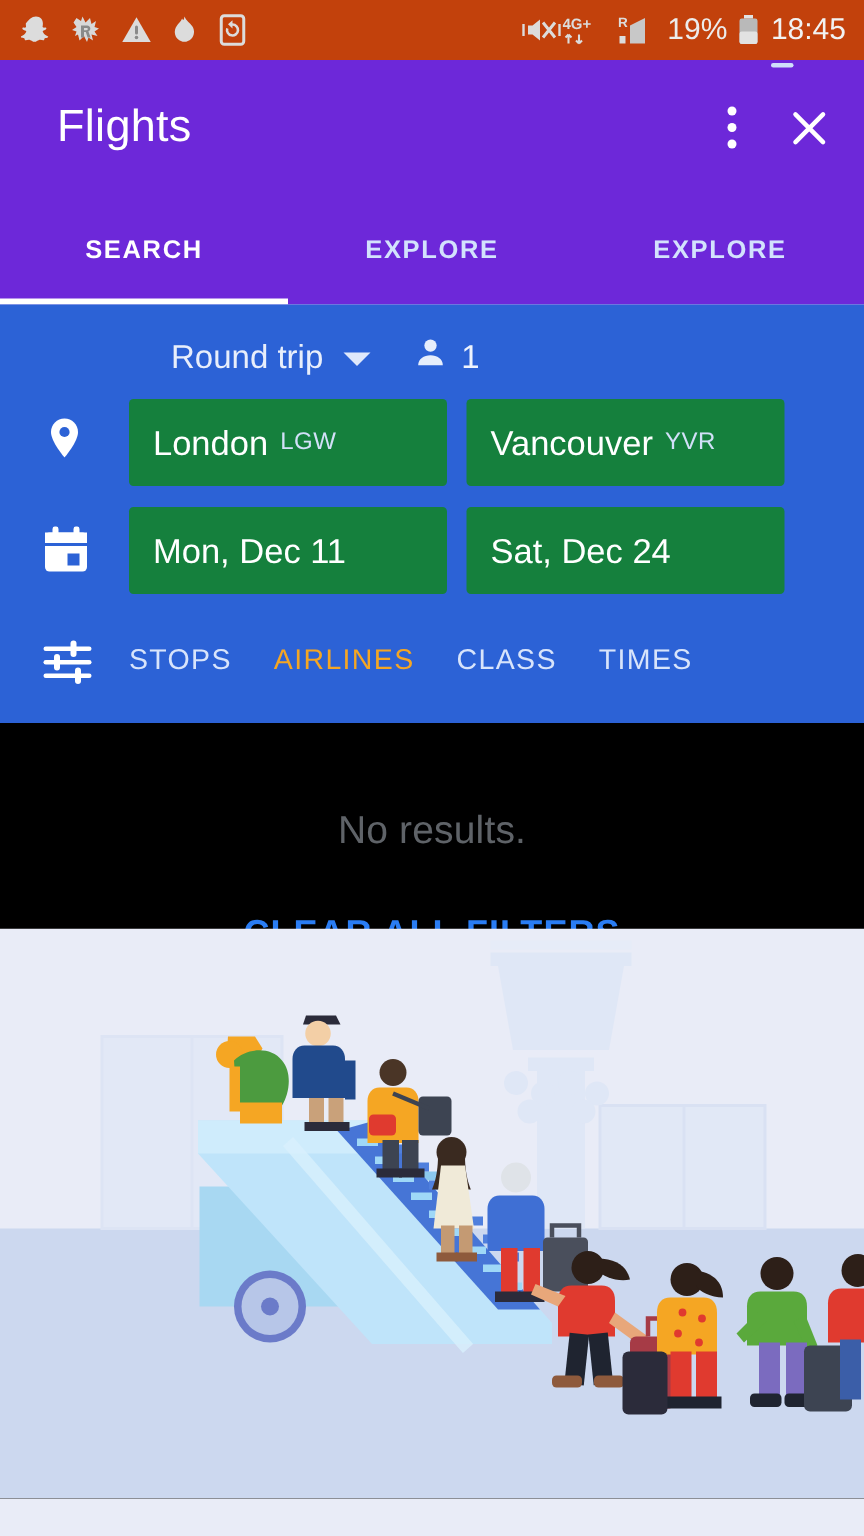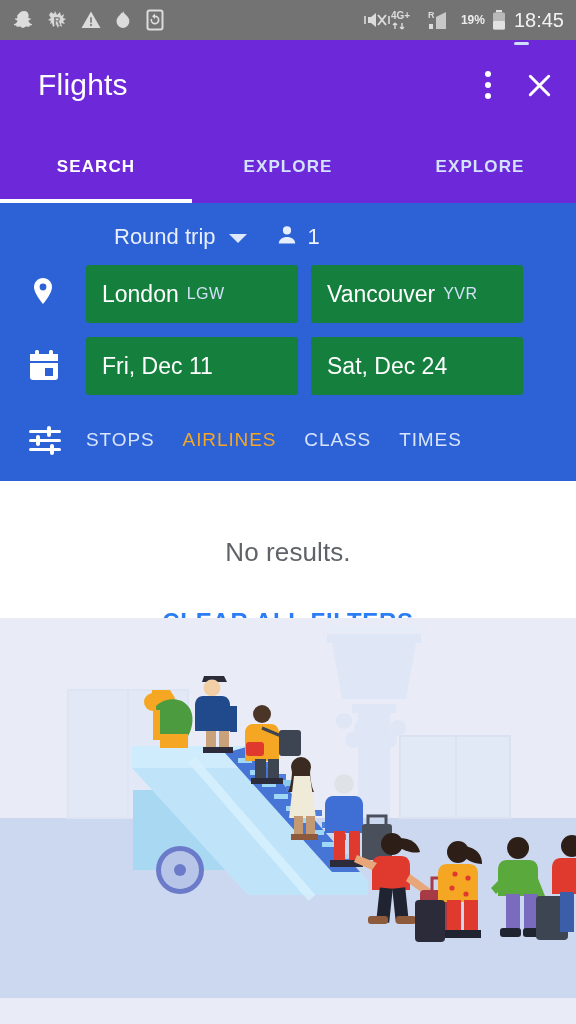--- a/index.html
+++ b/index.html
@@ -6,29 +6,29 @@
   html,body { width:576px; height:1024px; overflow:hidden; }
   body {
     font-family:"Liberation Sans", sans-serif;
     background:#e9ecf7;
     -webkit-font-smoothing:antialiased;
   }
   #app { position:relative; width:576px; height:1024px; overflow:hidden; }
 
   
   .statusbar{
-    position:relative; height:40px; background:#737373;
+    position:relative; height:40px; background:#c2410c;
     display:flex; align-items:center; justify-content:space-between;
     padding:0 12px 0 14px;
   }
   .sb-left{ display:flex; align-items:center; gap:13px; }
   .sb-right{ display:flex; align-items:center; gap:7px; }
   .sb-ico{ width:20px; height:22px; position:relative; display:block; }
   .sb-ico svg{ display:block; }
-  .sb-batt-pct{ font-size:12px; color:#ececec;font-weight:bold; }
+  .sb-batt-pct{ font-size:20px; color:#ececec; }
   .sb-clock{ font-size:20px; color:#f2f2f2; margin-left:1px; }
 
   
   .header{
     background:#6d28d9; height:163px; position:relative;
   }
   .hdr-top{
     height:90px; display:flex; align-items:center;
     padding:0 20px 0 38px; justify-content:space-between;
   }
@@ -86,21 +86,21 @@
   .field.date{ width:212px; }
   .city{ color:#fff; font-size:23px; white-space:nowrap; }
   .code{ color:#d2e0f8; font-size:16px; margin-left:8px; letter-spacing:.4px; }
 
   .filter-row{ display:flex; align-items:center; padding:16px 0 0 28px; }
   .filters{ display:flex; align-items:center; gap:28px; }
   .filter{ color:#d8e4fb; font-size:19px; letter-spacing:.9px; font-weight:500; cursor:pointer; white-space:nowrap;}
   .filter.active{ color:#f5a623; }
 
   
-  .results{ position:relative; height:517px; background:#ffffff; overflow:hidden; }
+  .results{ position:relative; height:517px; background:#000000; overflow:hidden; }
   .no-results{
     text-align:center; color:#5f6368; font-size:26px; padding-top:56px; letter-spacing:.1px;
   }
   .clear-filters{
     text-align:center; color:#2a7df4; font-size:24px; font-weight:700;
     letter-spacing:.7px; padding-top:40px; cursor:pointer;
   }
   .illo{ position:absolute; left:0; bottom:0; width:576px; height:380px; }
 </style>
 </head>
@@ -237,21 +237,21 @@
             <rect x="2" y="5" width="28" height="26" rx="3" fill="#fff"></rect>
             <rect x="7" y="1" width="4" height="8" rx="1.6" fill="#fff"></rect>
             <rect x="21" y="1" width="4" height="8" rx="1.6" fill="#fff"></rect>
             <rect x="2" y="5" width="28" height="8" fill="#fff"></rect>
             <rect x="2" y="12" width="28" height="2" fill="#2c62d6"></rect>
             <rect x="17" y="19" width="8" height="8" fill="#2c62d6"></rect>
           </svg>
       </div>
       <div class="fields">
         <div class="field date">
-          <span class="city">Fri, Dec 11</span>
+          <span class="city">Mon, Dec 11</span>
         </div>
         <div class="field date">
           <span class="city">Sat, Dec 24</span>
         </div>
       </div>
     </div>
 
     <div class="filter-row">
       <div class="row-icon">
         <svg width="34" height="30" viewBox="0 0 34 30">

